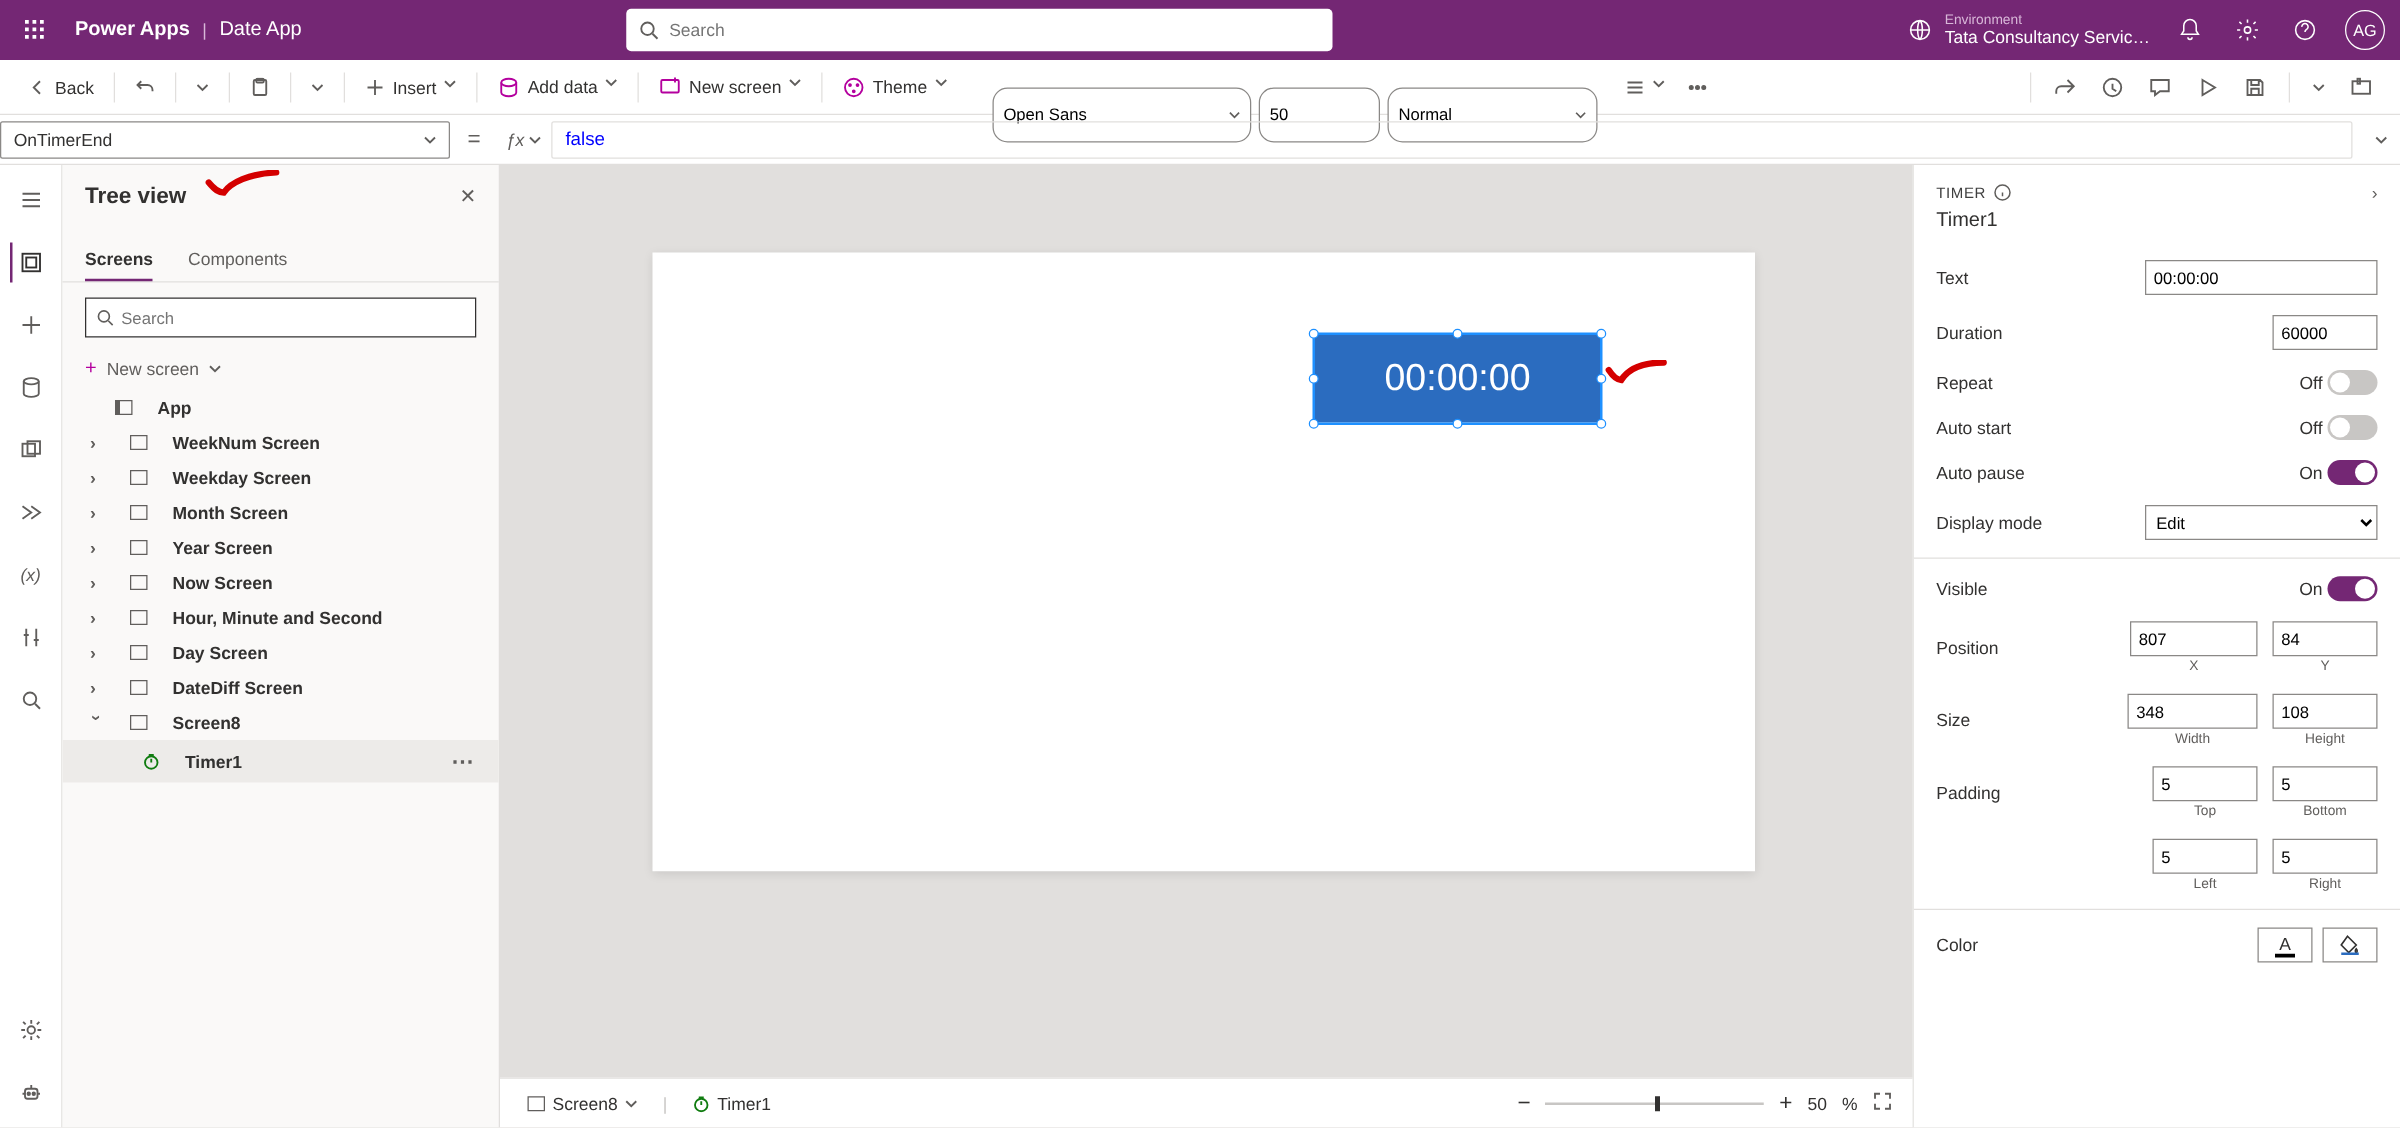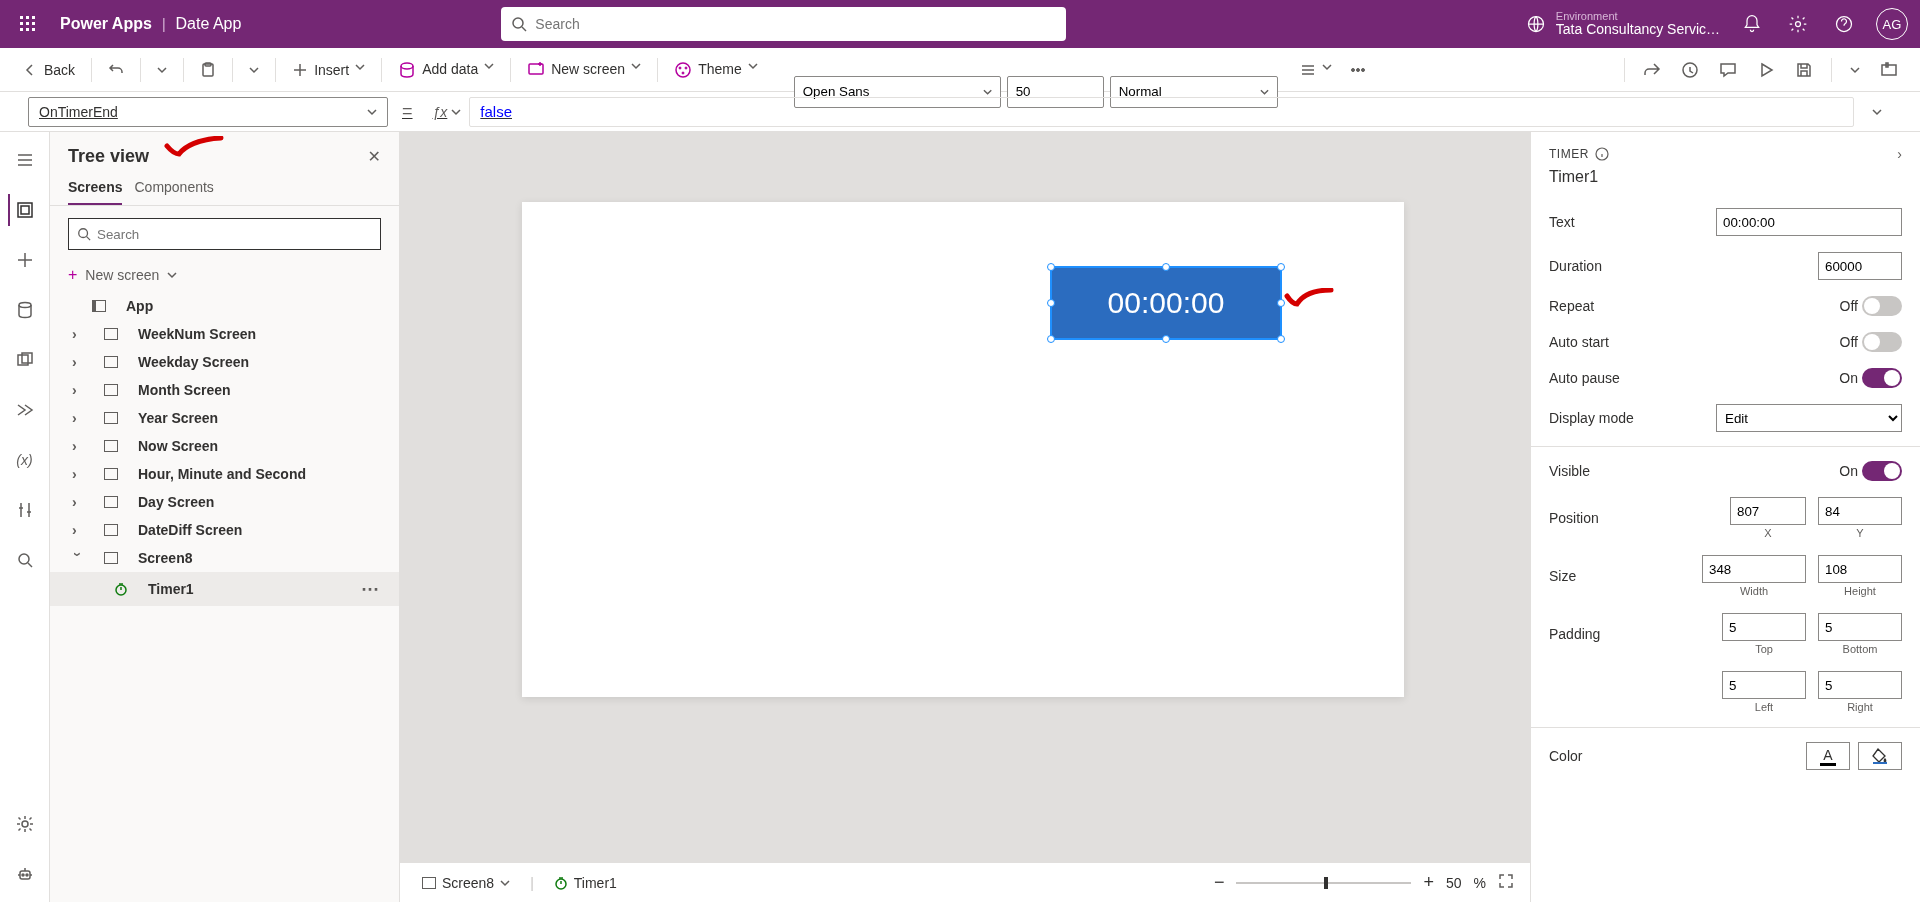--- a/index.html
+++ b/index.html
@@ -24,47 +24,47 @@
   .icon-btn svg { stroke: #fff; fill: none; }
   .avatar { width: 32px; height: 32px; border: 1.5px solid #fff; border-radius: 50%; display: flex; align-items: center; justify-content: center; font-size: 13px; }
 
   
   .cmdbar { height: 44px; background: #fff; border-bottom: 1px solid #e1dfdd; display: flex; align-items: center; padding: 0 16px; gap: 6px; }
   .cmd-item { display: flex; gap: 6px; padding: 4px 6px; cursor: pointer; color: #323130; }
   .cmd-item svg { stroke: #605e5c; fill: none; }
   .cmd-item.pink svg { stroke: #b4009e; }
   .cmd-sep { width: 1px; height: 24px; background: #e1dfdd; margin: 0 4px; }
   .chev { width: 10px; height: 10px; }
-  .cmd-select { height: 32px; border: 1px solid #8a8886; border-radius: 2px; padding: 0 8px; display: flex; align-items: center; gap: 6px; background: #fff; margin-top: 44px; }
+  .cmd-select { height: 44px; border: 1px solid #8a8886; border-radius: 12px; padding: 0 8px; display: flex; align-items: center; gap: 6px; background: #fff; margin-top: 44px; }
   .cmd-select input { border: none; outline: none; width: 100%; }
   .font-sel { width: 207px; margin-left: 24px; }
   .size-sel { width: 97px; }
   .weight-sel { width: 168px; }
   .cmd-right { margin-left: auto; display: flex; align-items: center; gap: 8px; }
 
   
-  .formulabar { height: 40px; background: #fff; border-bottom: 1px solid #e1dfdd; display: flex; align-items: center; padding: 0 28px; gap: 8px; text-decoration: underline; }
+  .formulabar { height: 40px; background: #fff; border-bottom: 1px solid #e1dfdd; display: flex; align-items: center; padding: 0 0; gap: 8px; }
   .prop-select { width: 360px; height: 30px; border: 1px solid #8a8886; border-radius: 2px; display: flex; align-items: center; padding: 0 10px; background: #fff; justify-content: space-between; }
   .fx-label { font-style: italic; color: #605e5c; display: flex; align-items: center; gap: 4px; margin-left: 6px; }
   .formula-input { flex: 1; height: 30px; border: 1px solid #e1dfdd; border-radius: 2px; padding: 0 10px; font-family: Consolas, monospace; font-size: 15px; display: flex; align-items: center; }
   .formula-input .kw { color: #0000ff; text-align: center; }
   .expand-chev { width: 30px; display: flex; align-items: center; justify-content: center; }
 
   
   .main { display: flex; height: 770px; }
   .left-rail { width: 50px; background: #fff; border-right: 1px solid #e1dfdd; display: flex; flex-direction: column; align-items: center; padding-top: 12px; gap: 18px; }
   .left-rail .rail-item { width: 32px; height: 32px; display: flex; align-items: center; justify-content: center; cursor: pointer; color: #605e5c; }
   .left-rail .rail-item.active { border-left: 2px solid #742774; margin-left: -2px; }
   .left-rail-bottom { margin-top: auto; margin-bottom: 12px; display: flex; flex-direction: column; gap: 18px; }
 
   
   .treeview { width: 350px; background: #faf9f8; border-right: 1px solid #e1dfdd; display: flex; flex-direction: column; }
   .tv-header { display: flex; align-items: center; justify-content: space-between; padding: 14px 18px 6px; }
   .tv-title { font-size: 18px; font-weight: 600; }
-  .tv-tabs { display: flex; gap: 12px; padding: 6px 18px 0; border-bottom: 1px solid #e1dfdd; }
+  .tv-tabs { display: flex; gap: 28px; padding: 6px 18px 0; border-bottom: 1px solid #e1dfdd; margin-top: 20px; }
   .tv-tab { padding-bottom: 8px; cursor: pointer; color: #605e5c; }
   .tv-tab.active { color: #323130; font-weight: 600; border-bottom: 2px solid #742774; }
   .tv-search { margin: 12px 18px; height: 32px; border: 1px solid #323130; display: flex; align-items: center; padding: 0 8px; gap: 6px; background: #fff; }
   .tv-search input { border: none; outline: none; flex: 1; }
   .tv-newscreen { display: flex; align-items: center; gap: 8px; padding: 4px 18px 8px; color: #605e5c; cursor: pointer; }
   .tv-list { flex: 1; overflow-y: auto; }
   .tv-item { display: flex; align-items: center; gap: 20px; padding: 6px 10px 6px 22px; cursor: pointer; font-weight: bold; }
   .tv-item.child { padding-left: 64px; }
   .tv-item.selected { background: #edebe9; }
   .tv-item.selected::after { content: "⋯"; margin-left: auto; margin-right: 10px; font-size: 18px; color: #605e5c; }
@@ -618,21 +618,21 @@
             <span>On</span>
             <div class="toggle-track on">
               <div class="toggle-knob"></div>
             </div>
           </div>
         </div>
       <div class="prop-row short">
           <span>Position</span>
         <div class="two-inputs">
           <div class="labeled-input">
-              <input type="text" style="width: 76px; height: 28px; border: 1px solid rgb(138, 136, 134); padding: 0px 6px;" value="807">
+              <input type="text" style="width: 102px; height: 28px; border: 1px solid rgb(138, 136, 134); padding: 0px 6px;" value="807">
               <span>X</span>
             </div>
           <div class="labeled-input">
               <input type="text" style="width: 84px; height: 28px; border: 1px solid rgb(138, 136, 134); padding: 0px 6px;" value="84">
               <span>Y</span>
             </div>
         </div>
       </div>
       <div class="prop-row short">
           <span>Size</span>

